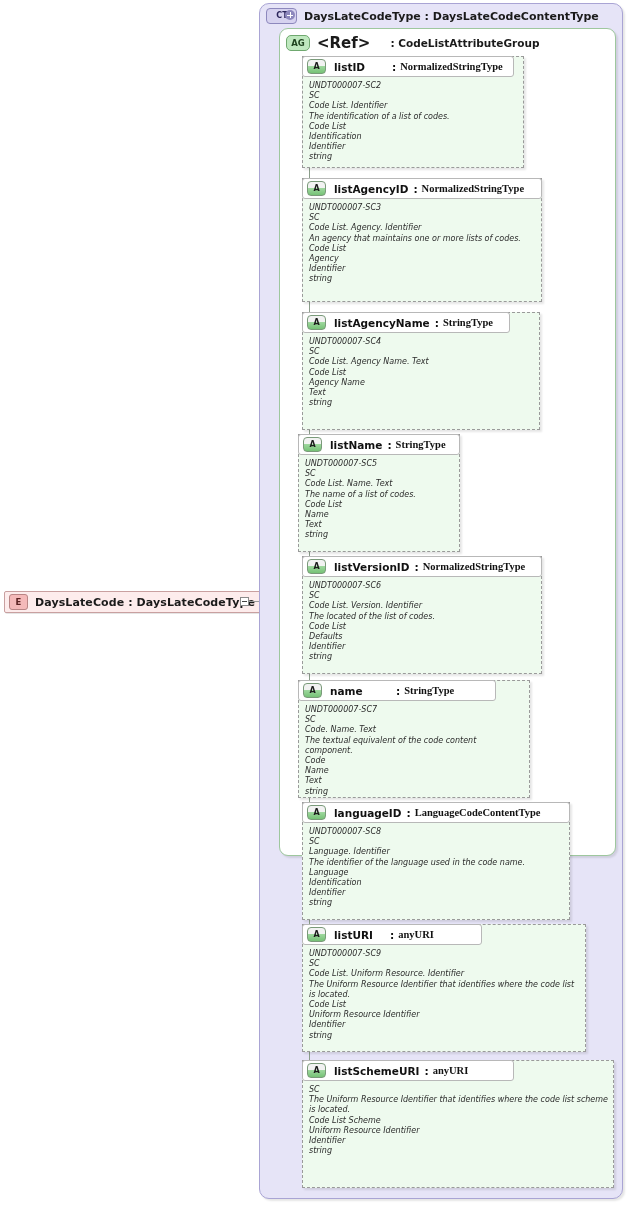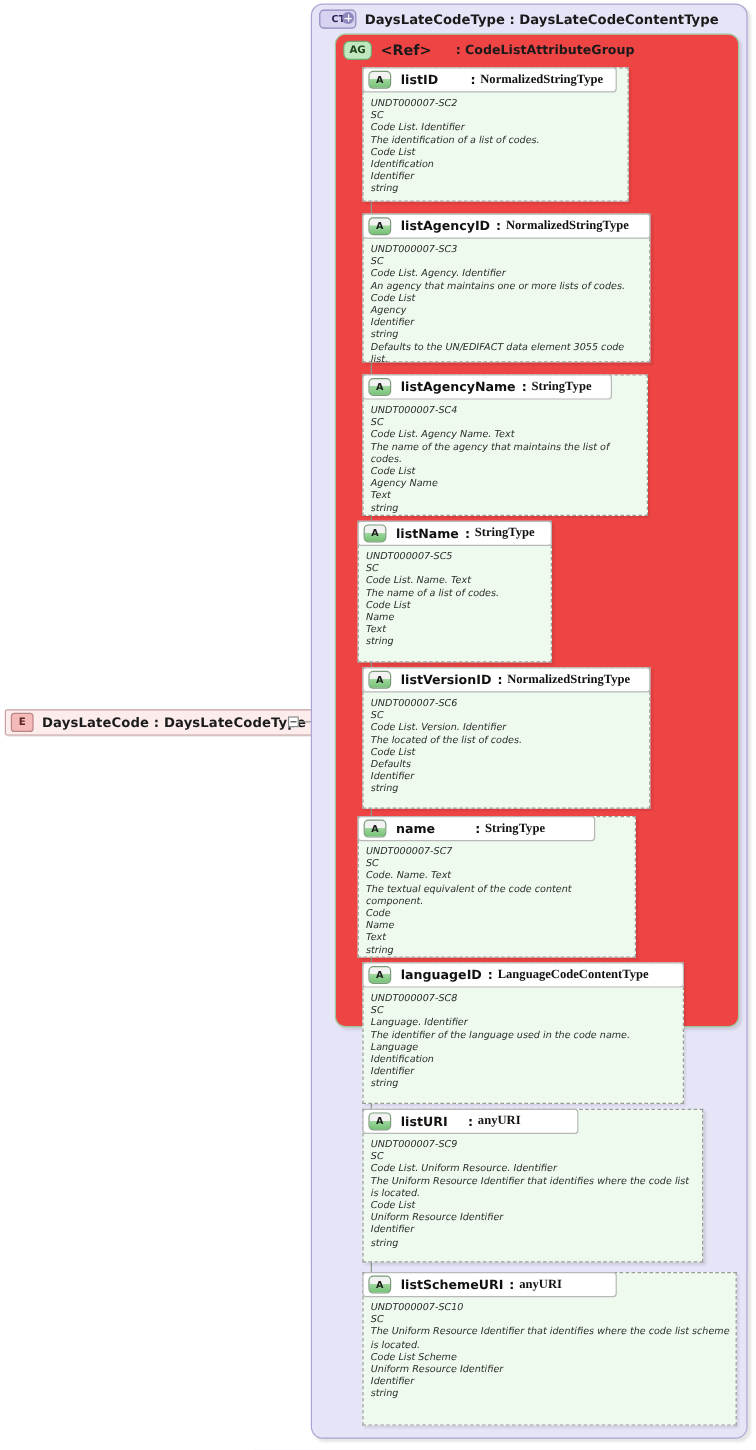--- a/index.html
+++ b/index.html
@@ -141,21 +141,21 @@
   }
 
   
   #ag-container {
     position: absolute;
     left: 19px;
     top: 24px;
     width: 337px;
     height: 828px;
     box-sizing: border-box;
-    background: #ef4444;
+    background: #ffffff;
     border: 1px solid #9ec79e;
     border-radius: 9px;
     box-shadow: 2px 2px 2px rgba(0,0,0,0.10);
   }
   #ag-header {
     position: absolute;
     left: 6px;
     top: 5px;
     display: flex;
     align-items: center;
@@ -164,21 +164,21 @@
   .badge-ag {
     width: 22px;
     height: 14px;
     background: #bfe8bf;
     border: 1px solid #6fa86f;
     color: #204420;
     border-radius: 5px;
     margin-right: 7px;
   }
   #ag-ref {
-    font-size: 12px;
+    font-size: 15px;
     font-weight: bold;
     color: #1a1a1a;
   }
   #ag-type {
     font-size: 10.5px;
     font-weight: bold;
     color: #1a1a1a;
     margin-left: 20px;
   }
 
@@ -314,35 +314,33 @@
           </div>
           <div class="attr-doc">
             <div>UNDT000007-SC3</div>
             <div>SC</div>
             <div>Code List. Agency. Identifier</div>
             <div>An agency that maintains one or more lists of codes.</div>
             <div>Code List</div>
             <div>Agency</div>
             <div>Identifier</div>
             <div>string</div>
-            <div>Defaults to the UN/EDIFACT data element 3055 code list.</div>
           </div>
         </div>
         <div class="attr-box" style="left: 22px; top: 283px; width: 238px; height: 118px;">
           <div class="attr-head" style="width: 208px;">
             <span class="badge badge-a">A</span>
             <span class="attr-name">listAgencyName</span>
             <span class="attr-sep" style="margin-left: 5px;">:</span>
             <span class="attr-type">StringType</span>
           </div>
           <div class="attr-doc">
             <div>UNDT000007-SC4</div>
             <div>SC</div>
             <div>Code List. Agency Name. Text</div>
-            <div>The name of the agency that maintains the list of codes.</div>
             <div>Code List</div>
             <div>Agency Name</div>
             <div>Text</div>
             <div>string</div>
           </div>
         </div>
         <div class="attr-box" style="left: 18px; top: 405px; width: 162px; height: 118px;">
           <div class="attr-head" style="width: 162px;">
             <span class="badge badge-a">A</span>
             <span class="attr-name">listName</span>
@@ -433,21 +431,20 @@
           </div>
         </div>
         <div class="attr-box" style="left: 22px; top: 1031px; width: 312px; height: 128px;">
           <div class="attr-head" style="width: 212px;">
             <span class="badge badge-a">A</span>
             <span class="attr-name">listSchemeURI</span>
             <span class="attr-sep" style="margin-left: 5px;">:</span>
             <span class="attr-type">anyURI</span>
           </div>
           <div class="attr-doc">
-            <div>UNDT000007-SC10</div>
             <div>SC</div>
             <div>The Uniform Resource Identifier that identifies where the code list scheme is located.</div>
             <div>Code List Scheme</div>
             <div>Uniform Resource Identifier</div>
             <div>Identifier</div>
             <div>string</div>
           </div>
         </div>
       </div>
 

